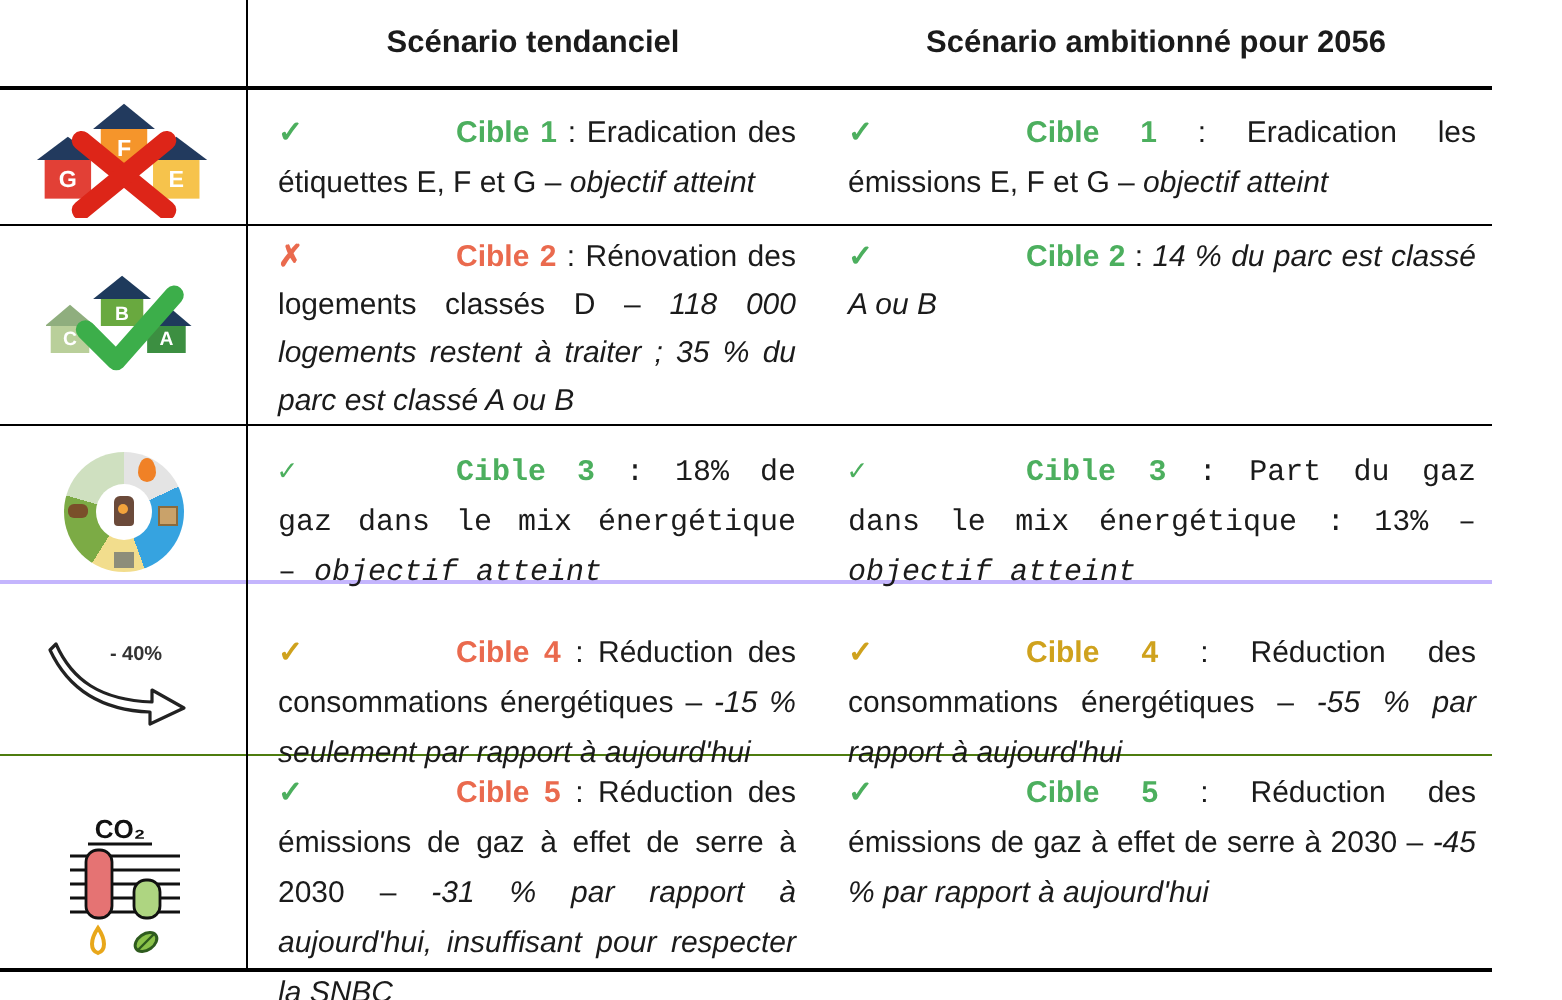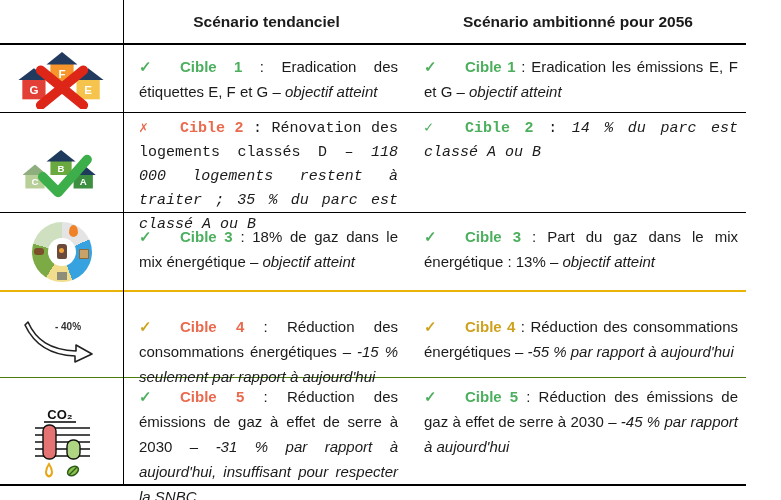--- a/index.html
+++ b/index.html
@@ -9,38 +9,38 @@
     background:#fff;
     font-family:"Liberation Sans",sans-serif;
     color:#1b1b1b;
     overflow:hidden;
   }
   .vline{position:absolute;left:123px;top:0;width:1px;height:486px;background:#000;}
   .row{display:grid;grid-template-columns:123px 287px 1fr;box-sizing:border-box;}
   .r-header{height:45px;border-bottom:2px solid #000;}
   .r1{height:68px;border-bottom:1px solid #000;}
   .r2{height:100px;border-bottom:1px solid #000;}
-  .r3{height:79px;border-bottom:2px solid #eab308;}
+  .r3{height:79px;border-bottom:2px solid #c4b5fd;font-family:Liberation Mono, monospace;}
   .r4{height:86px;border-bottom:1px solid #4d7c0f;}
   .r5{height:108px;border-bottom:2px solid #000;}
   .hcell{display:flex;align-items:center;justify-content:center;font-weight:700;font-size:15.5px;}
   .iconcell{display:flex;align-items:center;justify-content:center;}
   .txt{
     font-size:15px;line-height:25px;text-align:justify;
     padding:0 12px 0 16px;box-sizing:border-box;
   }
   .c3{padding:0 8px 0 14px;}
   .r1 .txt{padding-top:9px;}
-  .r2 .txt{padding-top:4px;line-height:24px;font-family:Liberation Mono, monospace;}
+  .r2 .txt{padding-top:4px;line-height:24px;}
   .r3 .txt{padding-top:11px;}
   .r4 .txt{padding-top:22px;}
   .r5 .txt{padding-top:6px;line-height:25px;}
   .mark{display:inline-block;min-width:15px;font-weight:600;}
   .tab{display:inline-block;width:26px;}
-  .lbl{font-weight:700;}
+  .lbl{font-weight:700;margin-left:48px;}
   i{font-style:italic;}
   
   .donut{position:relative;width:60px;height:60px;border-radius:50%;
     background:conic-gradient(#e4e4e4 0 65deg,#36a3e0 65deg 160deg,#f2dd8d 160deg 212deg,#7cab45 212deg 286deg,#cfe0c0 286deg 360deg);}
   .donut::after{content:"";position:absolute;inset:16px;border-radius:50%;background:#fff;}
   .donut .flame{position:absolute;top:3px;right:14px;width:9px;height:12px;background:#f08126;
     border-radius:50% 50% 50% 50%/60% 60% 40% 40%;}
   .donut .box{position:absolute;top:27px;right:3px;width:8px;height:8px;background:#c9a26a;border:1px solid #8a6a3c;}
   .donut .logs{position:absolute;top:26px;left:2px;width:10px;height:7px;background:#7a4f2a;border-radius:3px;}
   .donut .factory{position:absolute;bottom:2px;left:25px;width:10px;height:8px;background:#8d8d7a;}

